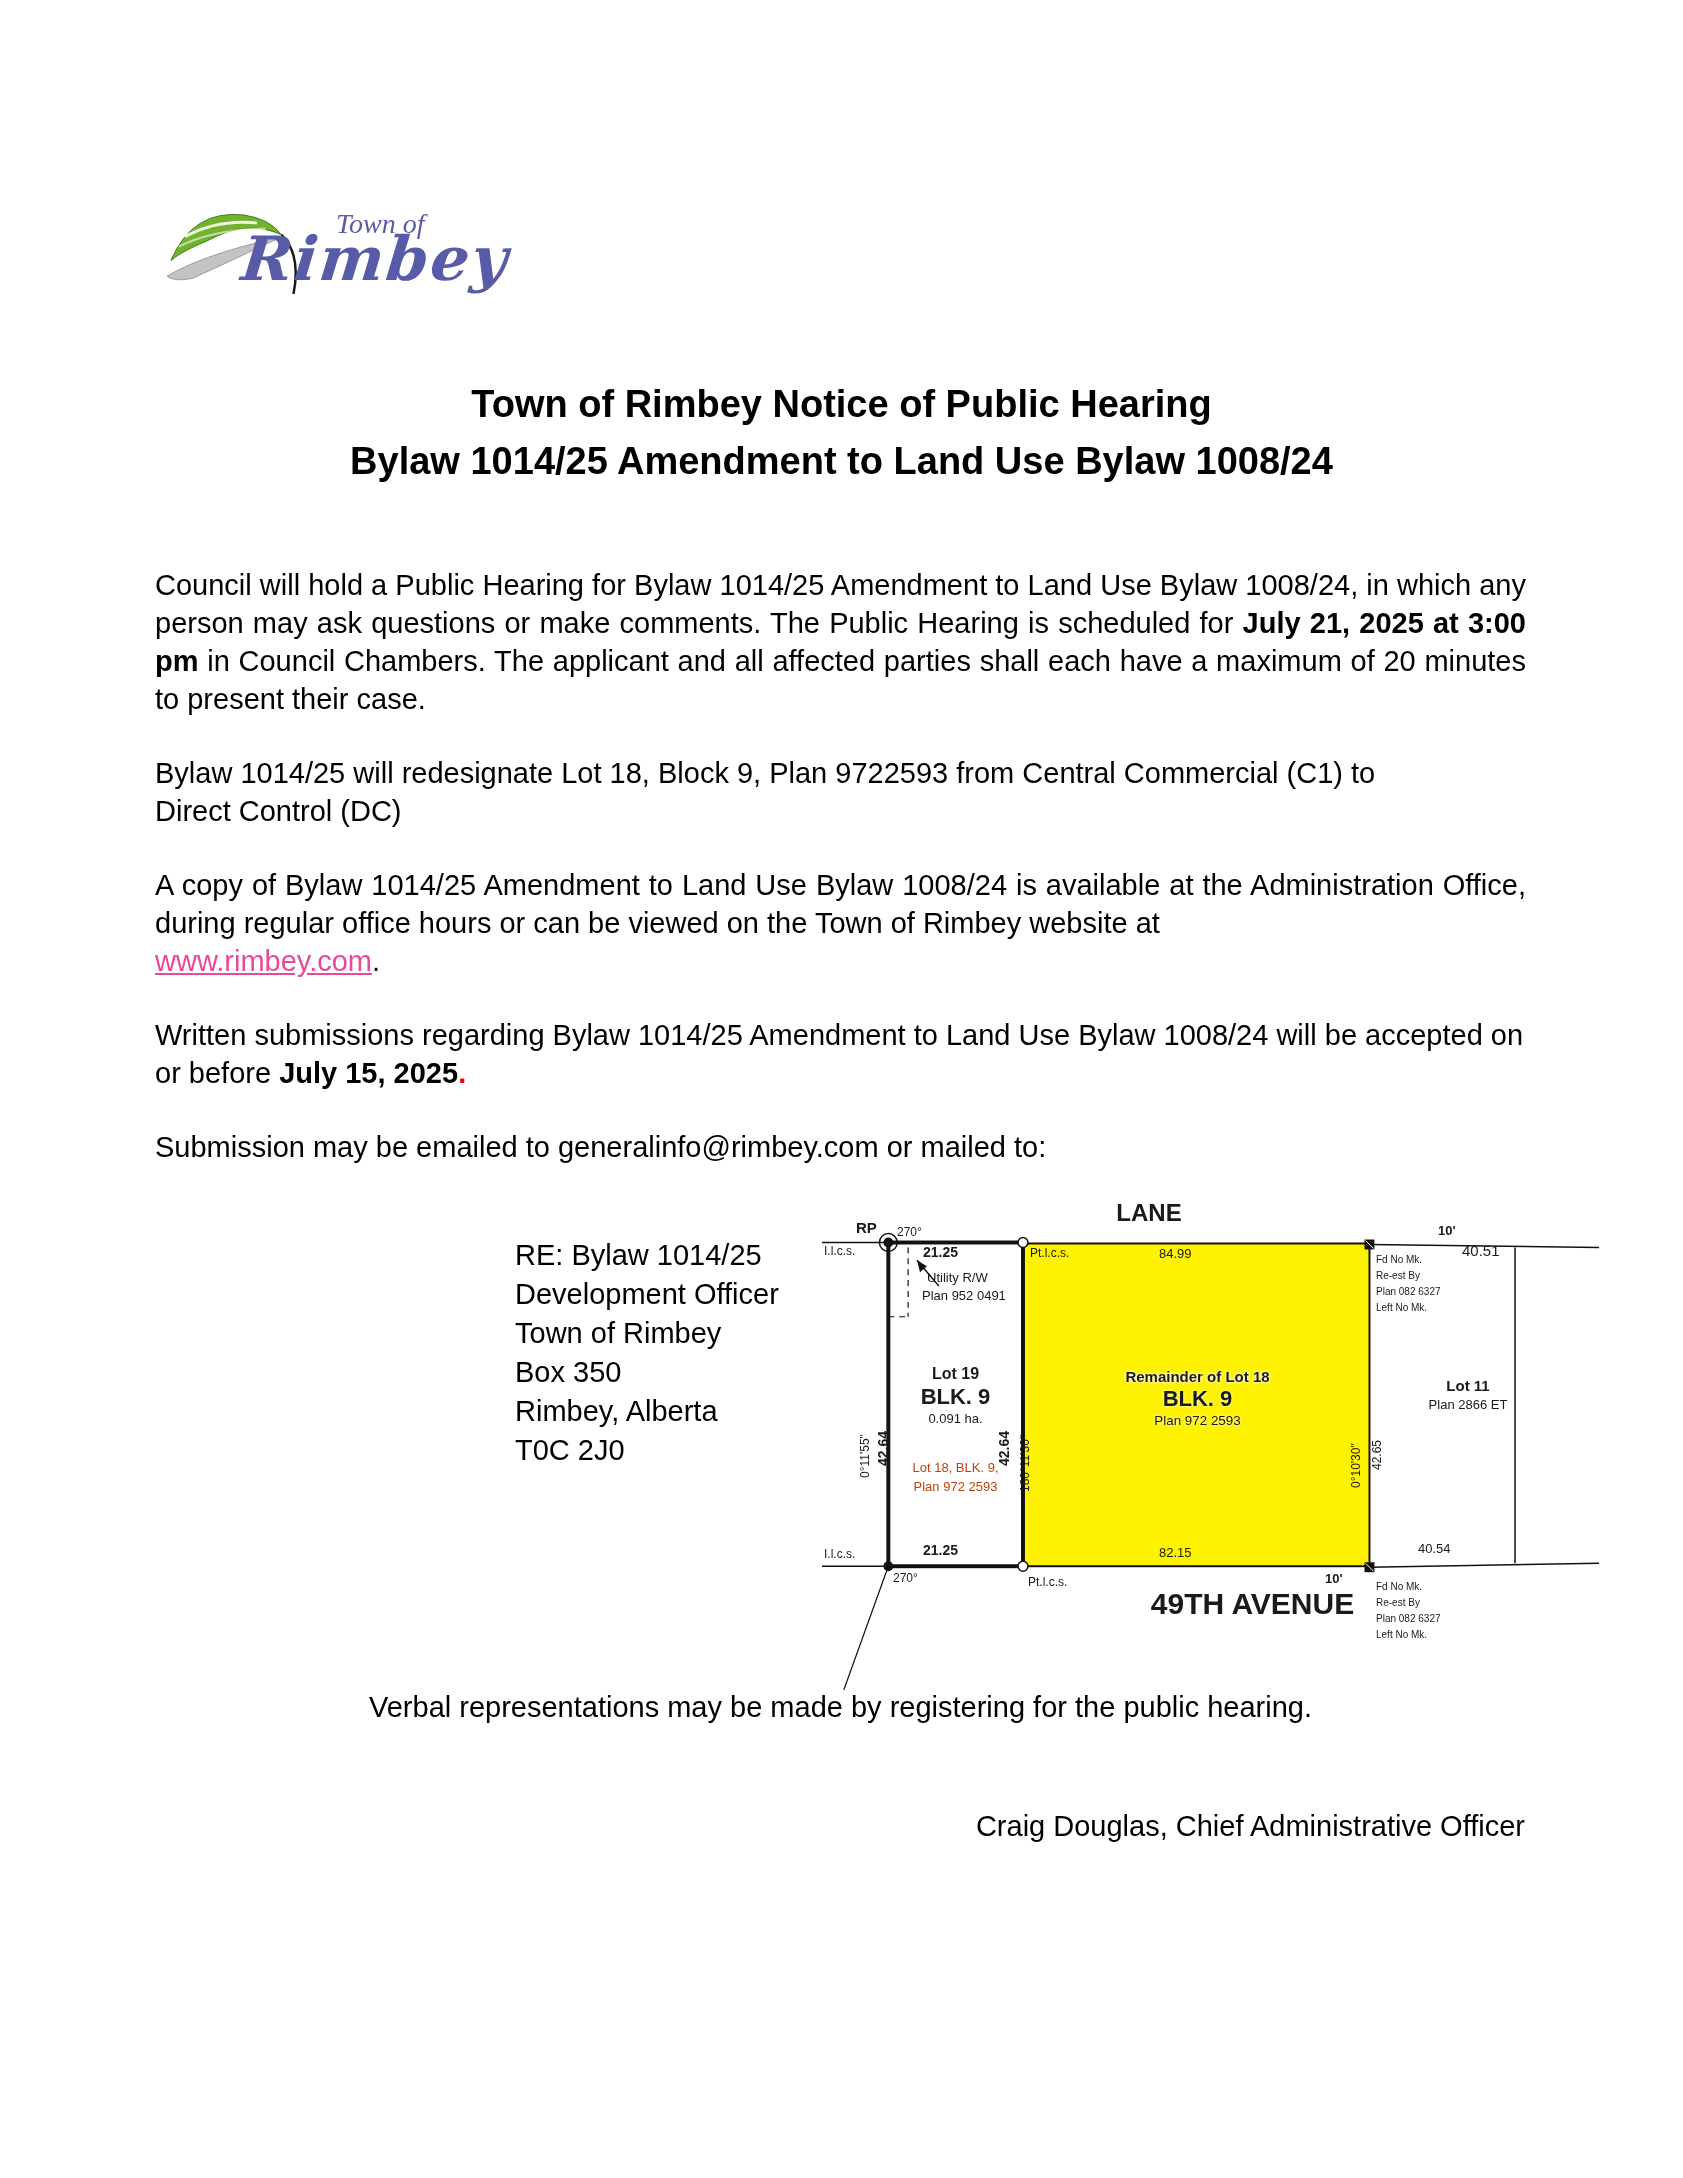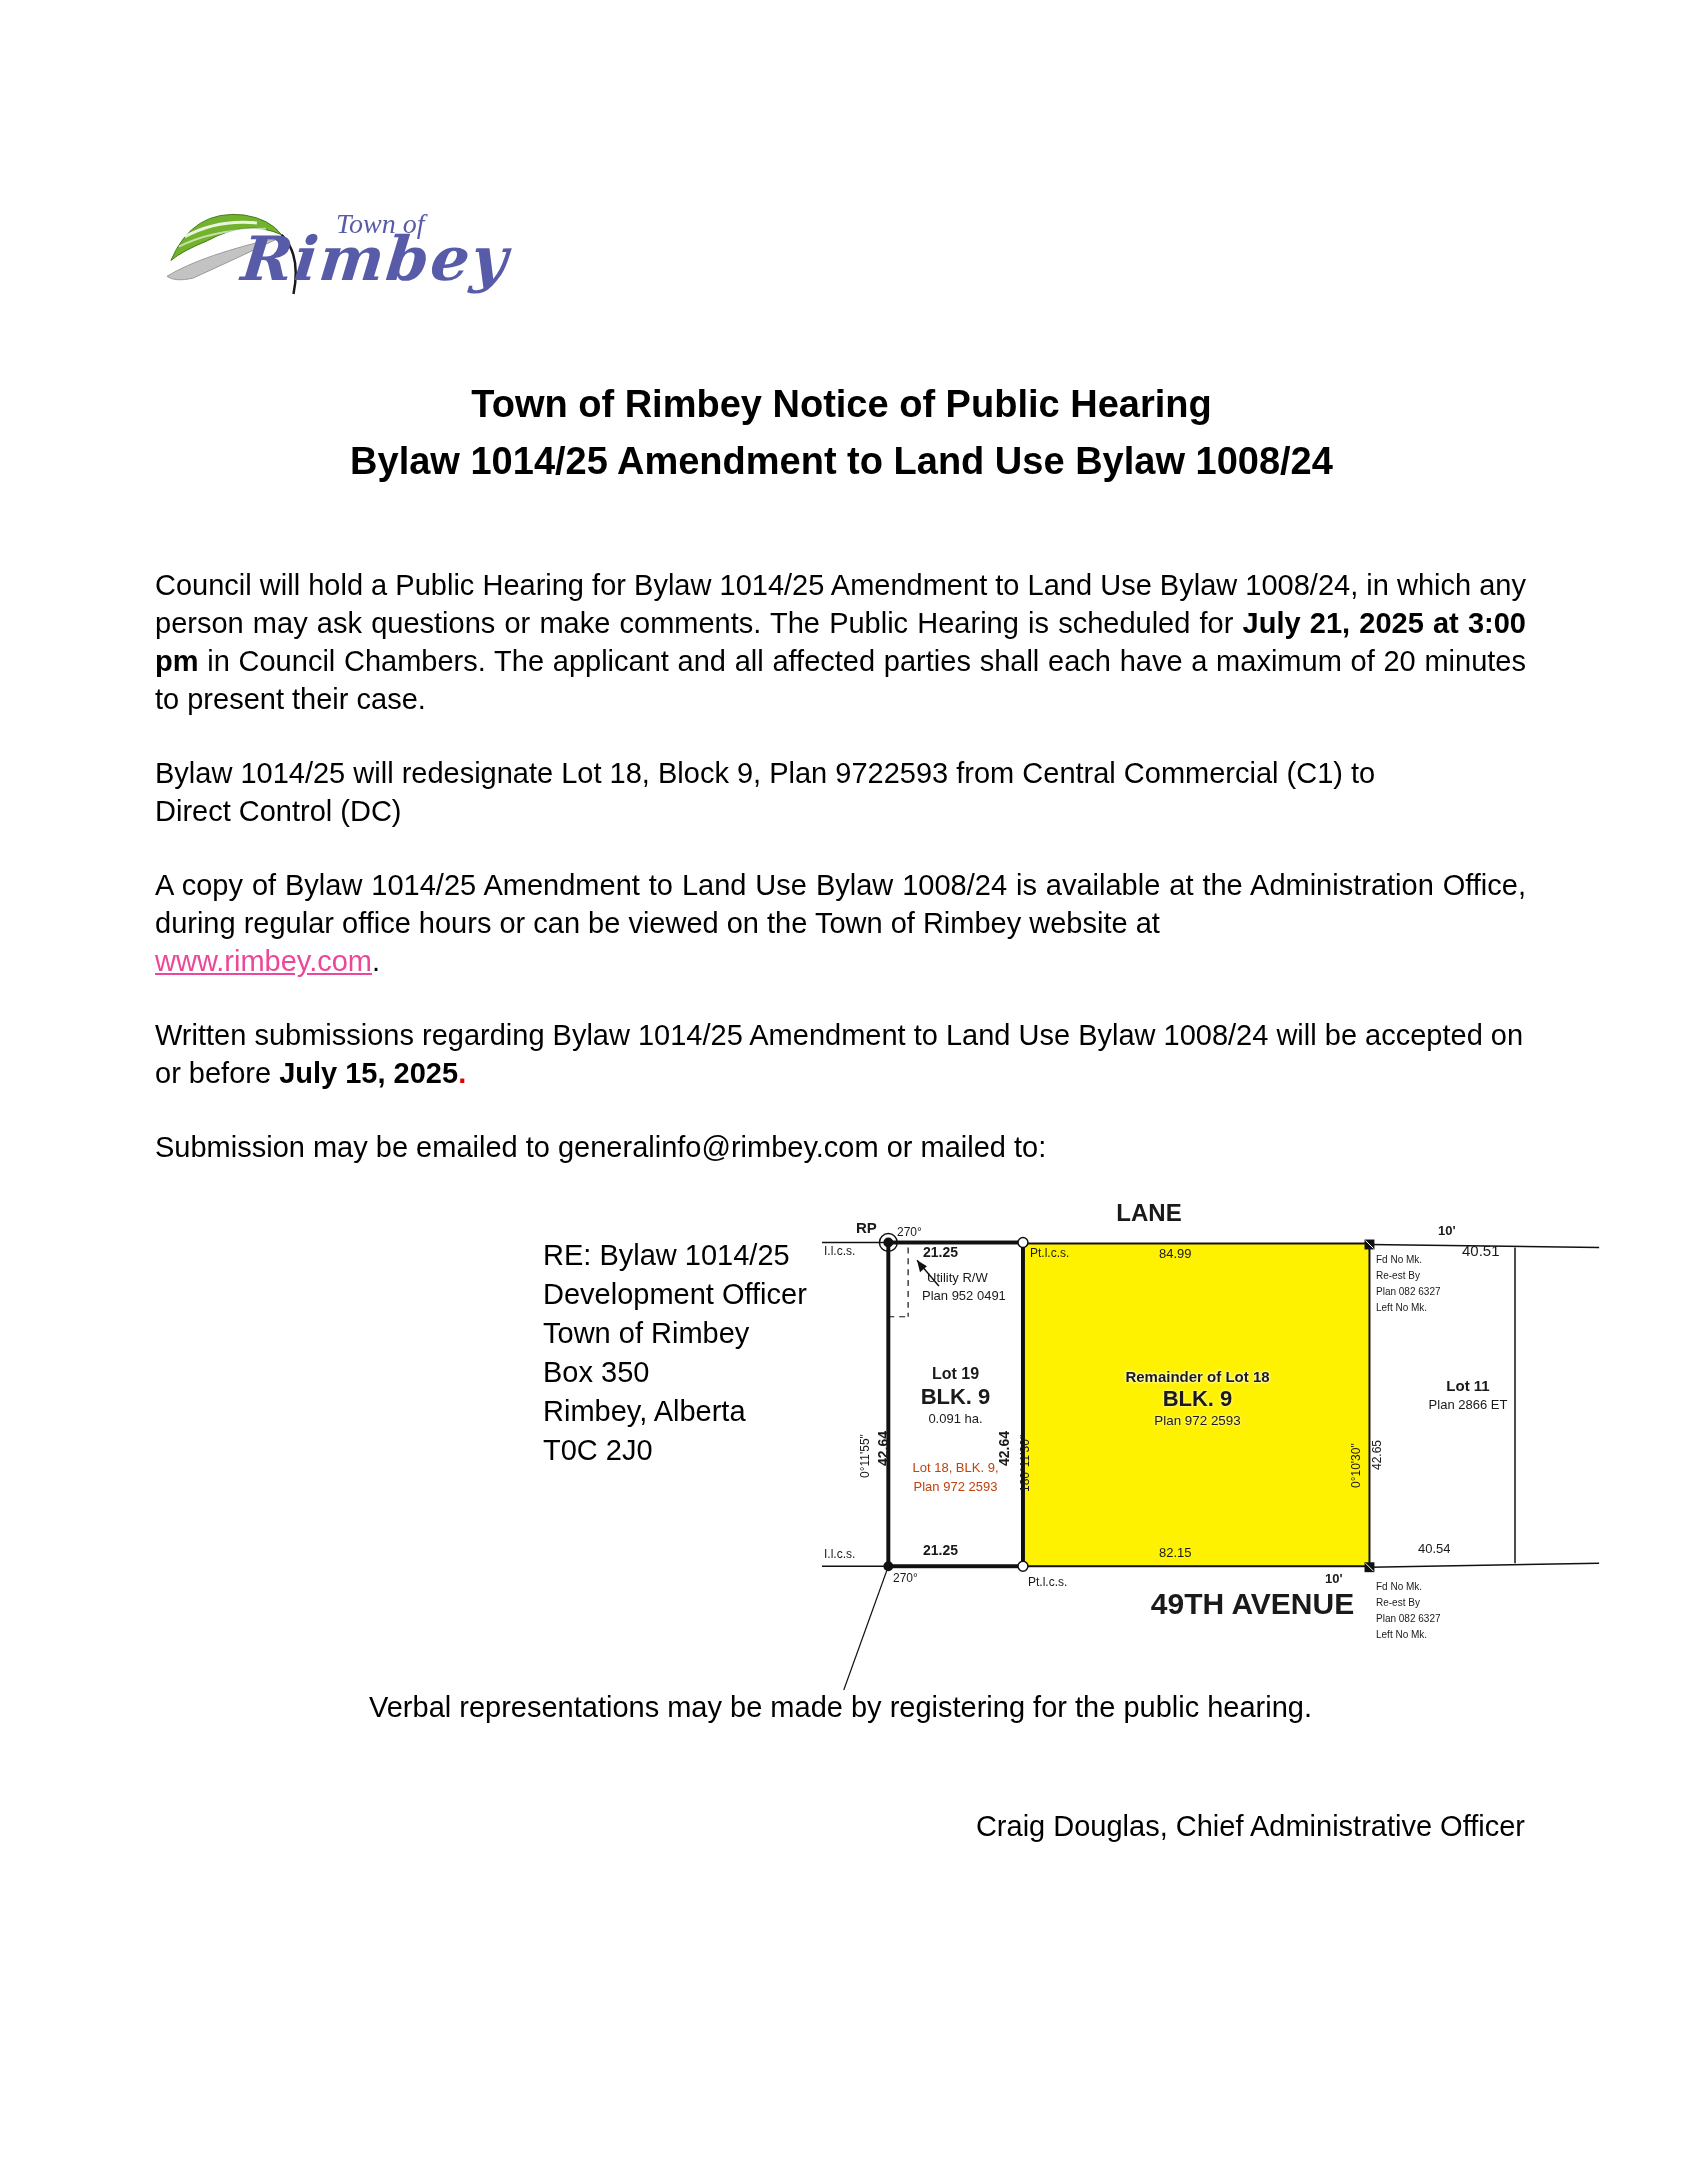--- a/index.html
+++ b/index.html
@@ -20,21 +20,21 @@
              font-size:38px;font-weight:bold;line-height:57px;}
 
   
   .body-copy{position:absolute;left:155px;top:566px;width:1371px;
              font-size:29px;line-height:38px;}
   .body-copy p{margin:0 0 36px 0;}
   .just{text-align:justify;}
   a.doclink{color:#ec4899;text-decoration:underline;}
   .red{color:#e10000;font-weight:bold;}
 
-  .address{position:absolute;left:515px;top:1236px;font-size:29px;line-height:39px;margin-left:28px;}
+  .address{position:absolute;left:515px;top:1236px;font-size:29px;line-height:39px;}
 
   .verbal{position:absolute;left:155px;top:1691px;width:1371px;font-size:29px;text-align:center;}
   .signature{position:absolute;right:158px;top:1810px;font-size:29px;text-align:right;}
 
   
   .plan{position:absolute;left:822px;top:1183px;width:792px;height:515px;
         font-family:"Liberation Sans",sans-serif;color:#1a1a1a;}
   .plan .lbl{position:absolute;white-space:nowrap;font-size:12px;}
   .plan .dim{font-weight:bold;font-size:14px;}
   .plan .small{font-size:12px;}

